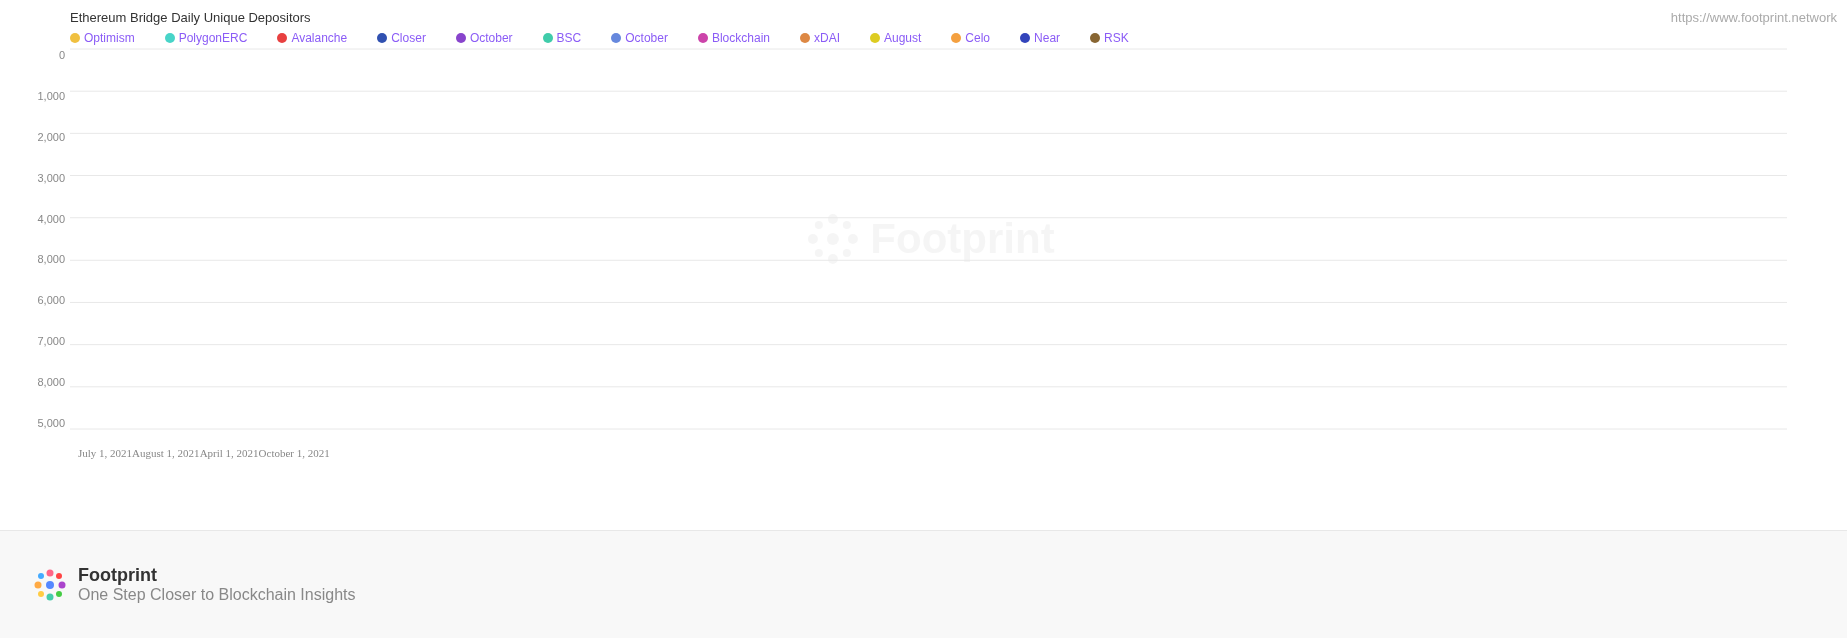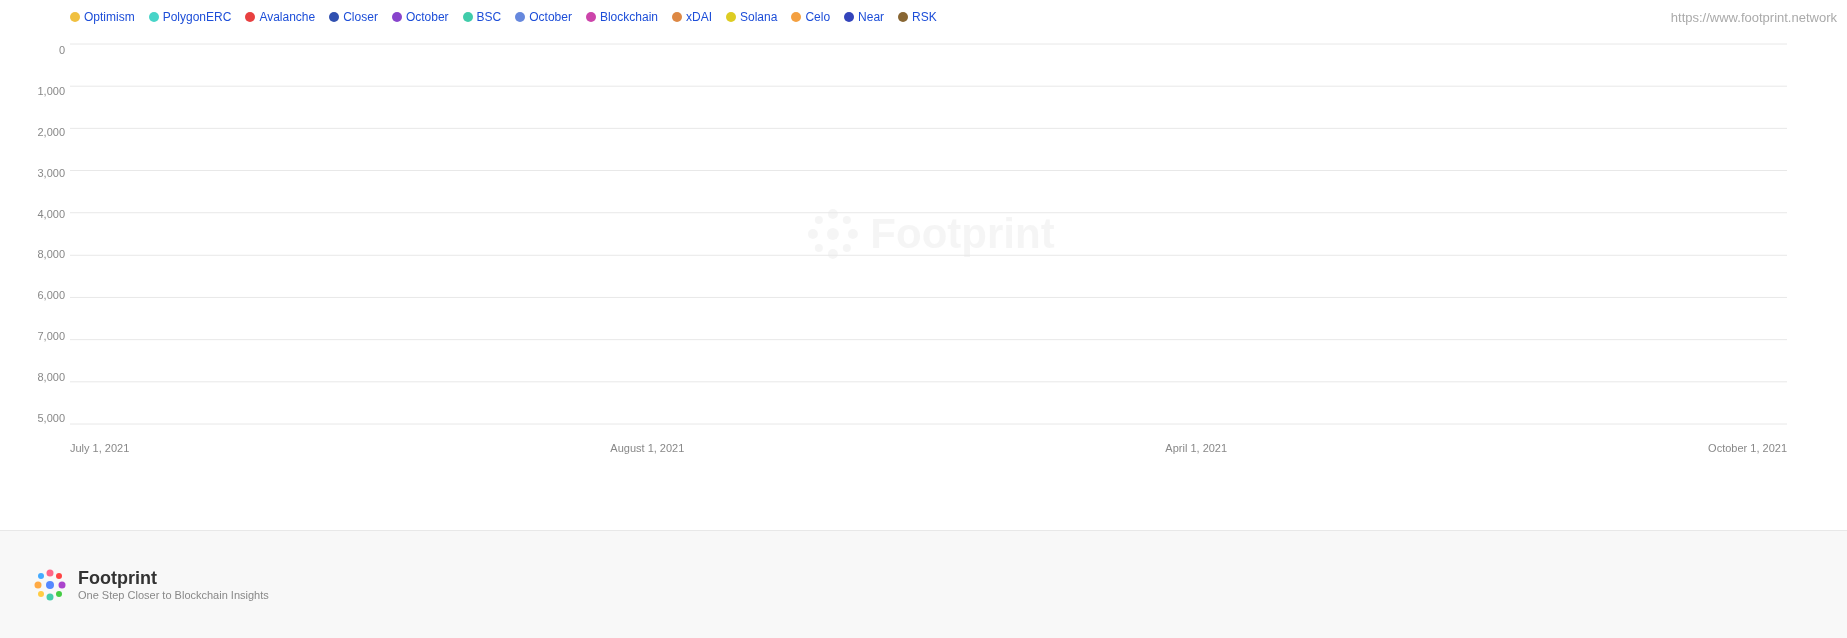--- a/index.html
+++ b/index.html
@@ -19,24 +19,24 @@
     }
     .chart-title {
       font-size: 13px;
       color: #333;
       margin-bottom: 6px;
       font-weight: 400;
     }
     .legend {
       display: flex;
       flex-wrap: wrap;
-      gap: 4px 14px;
-      margin-bottom: 20px;
+      gap: 4px 30px;
+      margin-bottom: 4px;
       font-size: 12px;
-      color: #1d4ed8;
+      color: #8b5cf6;
     }
     .legend-item {
       display: flex;
       align-items: center;
       gap: 4px;
     }
     .legend-dot {
       width: 10px;
       height: 10px;
       border-radius: 50%;
@@ -65,24 +65,24 @@
     }
     .y-label {
       font-size: 11px;
       color: #888;
       text-align: right;
       width: 50px;
     }
     .x-axis {
       position: absolute;
       bottom: -30px;
-      left: 0;
+      left: 8px;
       width: 100%;
       display: flex;
-      justify-content: space-between;
+      font-family: Liberation Serif, serif;
     }
     .x-label {
       font-size: 11px;
       color: #888;
     }
     .watermark {
       position: absolute;
       top: 50%;
       left: 50%;
       transform: translate(-50%, -50%);
@@ -111,35 +111,36 @@
       display: flex;
       align-items: center;
       gap: 8px;
     }
     .footer-logo-text {
       font-size: 18px;
       font-weight: 700;
       color: #333;
     }
     .footer-tagline {
-      font-size: 11px;
+      font-size: 16px;
       color: #888;
       text-align: right;
     }
     svg.chart-svg {
       position: absolute;
       top: 0; left: 0;
       width: 100%; height: 100%;
       overflow: visible;
     }
   </style>
 </head>
 <body>
 
 <div class="chart-container">
+  <div class="chart-title">Ethereum Bridge Daily Unique Depositors</div>
   <div class="top-right-url">https://www.footprint.network</div>
 
   <div class="legend" id="legend-container">
   <div class="legend-item">
         <span class="legend-dot" style="background:#f0c040"></span>
         <span>Optimism</span>
       </div>
       <div class="legend-item">
         <span class="legend-dot" style="background:#48d4c8"></span>
         <span>PolygonERC</span>
@@ -167,21 +168,21 @@
       <div class="legend-item">
         <span class="legend-dot" style="background:#cc44aa"></span>
         <span>Blockchain</span>
       </div>
       <div class="legend-item">
         <span class="legend-dot" style="background:#dd8844"></span>
         <span>xDAI</span>
       </div>
       <div class="legend-item">
         <span class="legend-dot" style="background:#ddcc22"></span>
-        <span>Solana</span>
+        <span>August</span>
       </div>
       <div class="legend-item">
         <span class="legend-dot" style="background:#f4a040"></span>
         <span>Celo</span>
       </div>
       <div class="legend-item">
         <span class="legend-dot" style="background:#3344bb"></span>
         <span>Near</span>
       </div>
       <div class="legend-item">

